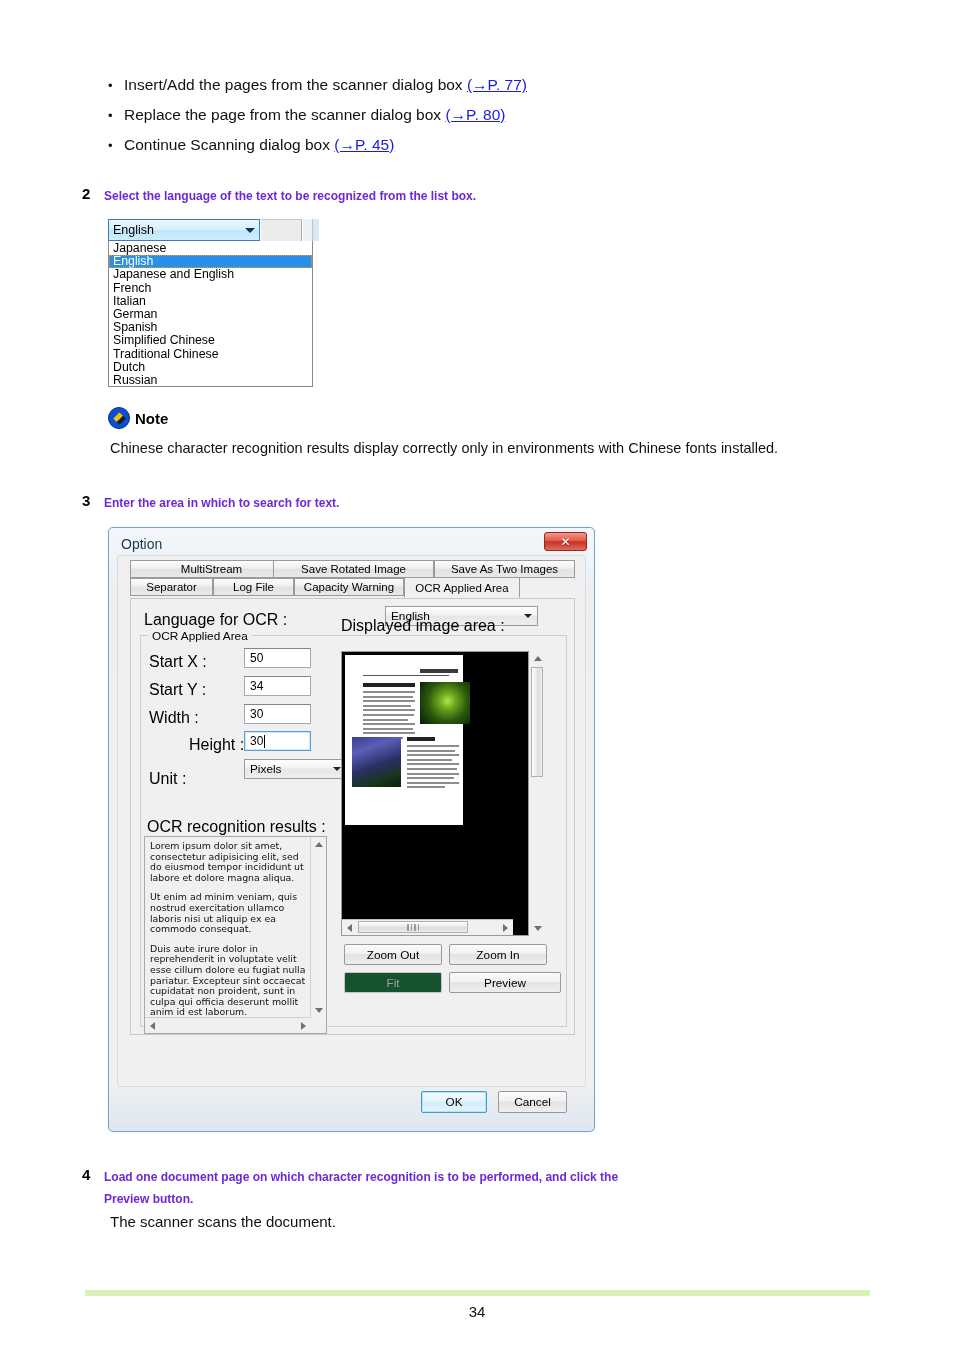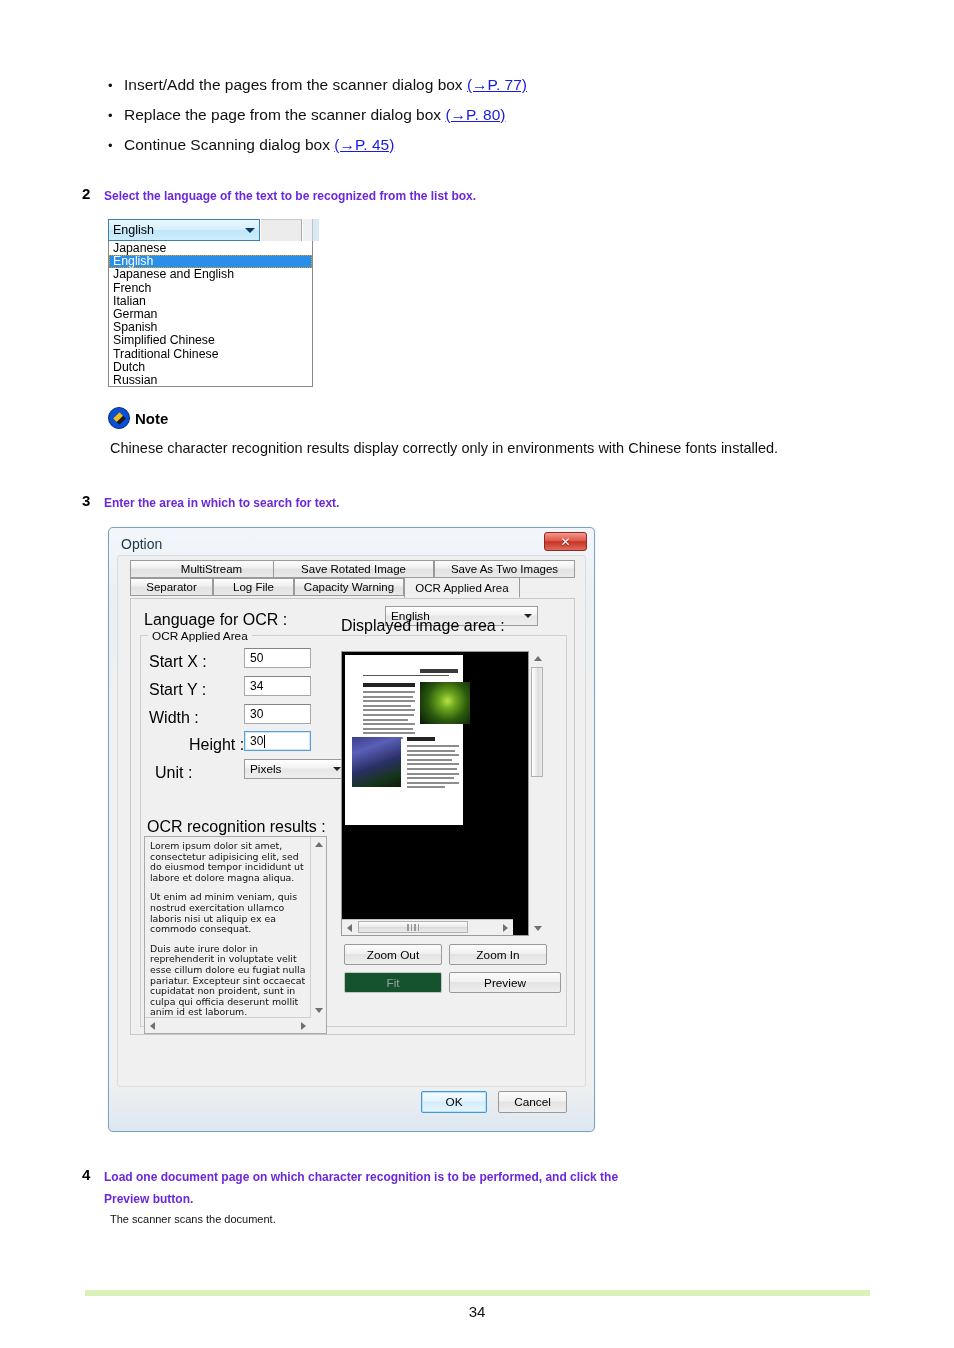--- a/index.html
+++ b/index.html
@@ -159,21 +159,21 @@
   .btn{
     position:absolute;height:21px;box-sizing:border-box;border:1px solid #999;border-radius:2px;
     background:linear-gradient(to bottom,#fbfbfb 0%,#f1f1f1 45%,#e3e3e3 50%,#eeeeee 100%);
     font-size:11.8px;display:flex;align-items:center;justify-content:center;color:#000;
   }
   .btn.disabled{color:#a0a0a0;border-color:#c4c4c4;background:#14532d;}
   .btn.default{border:1px solid #3c9ad6;box-shadow:0 0 0 1px #bcdff5 inset;
     background:linear-gradient(to bottom,#f4fbff 0%,#e6f4fd 45%,#d2ecfb 50%,#e8f6fe 100%);}
 
   
-  .plain{position:absolute;font-size:11px;color:#111;}
+  .plain{position:absolute;font-size:15px;color:#111;}
   .rule{position:absolute;left:85px;top:1290px;width:785px;height:6px;background:#d8f2b8;}
   .pgno{position:absolute;left:0;top:1303px;width:954px;text-align:center;font-size:15px;color:#111;}
 </style>
 </head>
 <body>
 
 <div class="page">
 
   <div class="bullets">
     <div class="bullet">
@@ -299,21 +299,21 @@
         <div class="txtfield" style="left:113px;top:105px;width:67px;">
             <span>30</span>
           </div>
 
         <span class="lbl" style="left:18px;top:137px;margin-left:40px;">Height :</span>
         <div class="txtfield focus" style="left:113px;top:132px;width:67px;">
             <span>30</span>
             <span class="caret"></span>
           </div>
 
-        <span class="lbl" style="left:18px;top:165px;margin-left:6px;">Unit :</span>
+        <span class="lbl" style="left:18px;top:171px;">Unit :</span>
         <div class="sel-box" style="left:113px;top:160px;width:103px;">
           <span class="stxt">Pixels</span>
           <span class="sarrow">
               <span class="tri-s"></span>
             </span>
         </div>
 
         <span class="lbl" style="left:16px;top:219px;">OCR recognition results :</span>
 
         <div class="ta">

